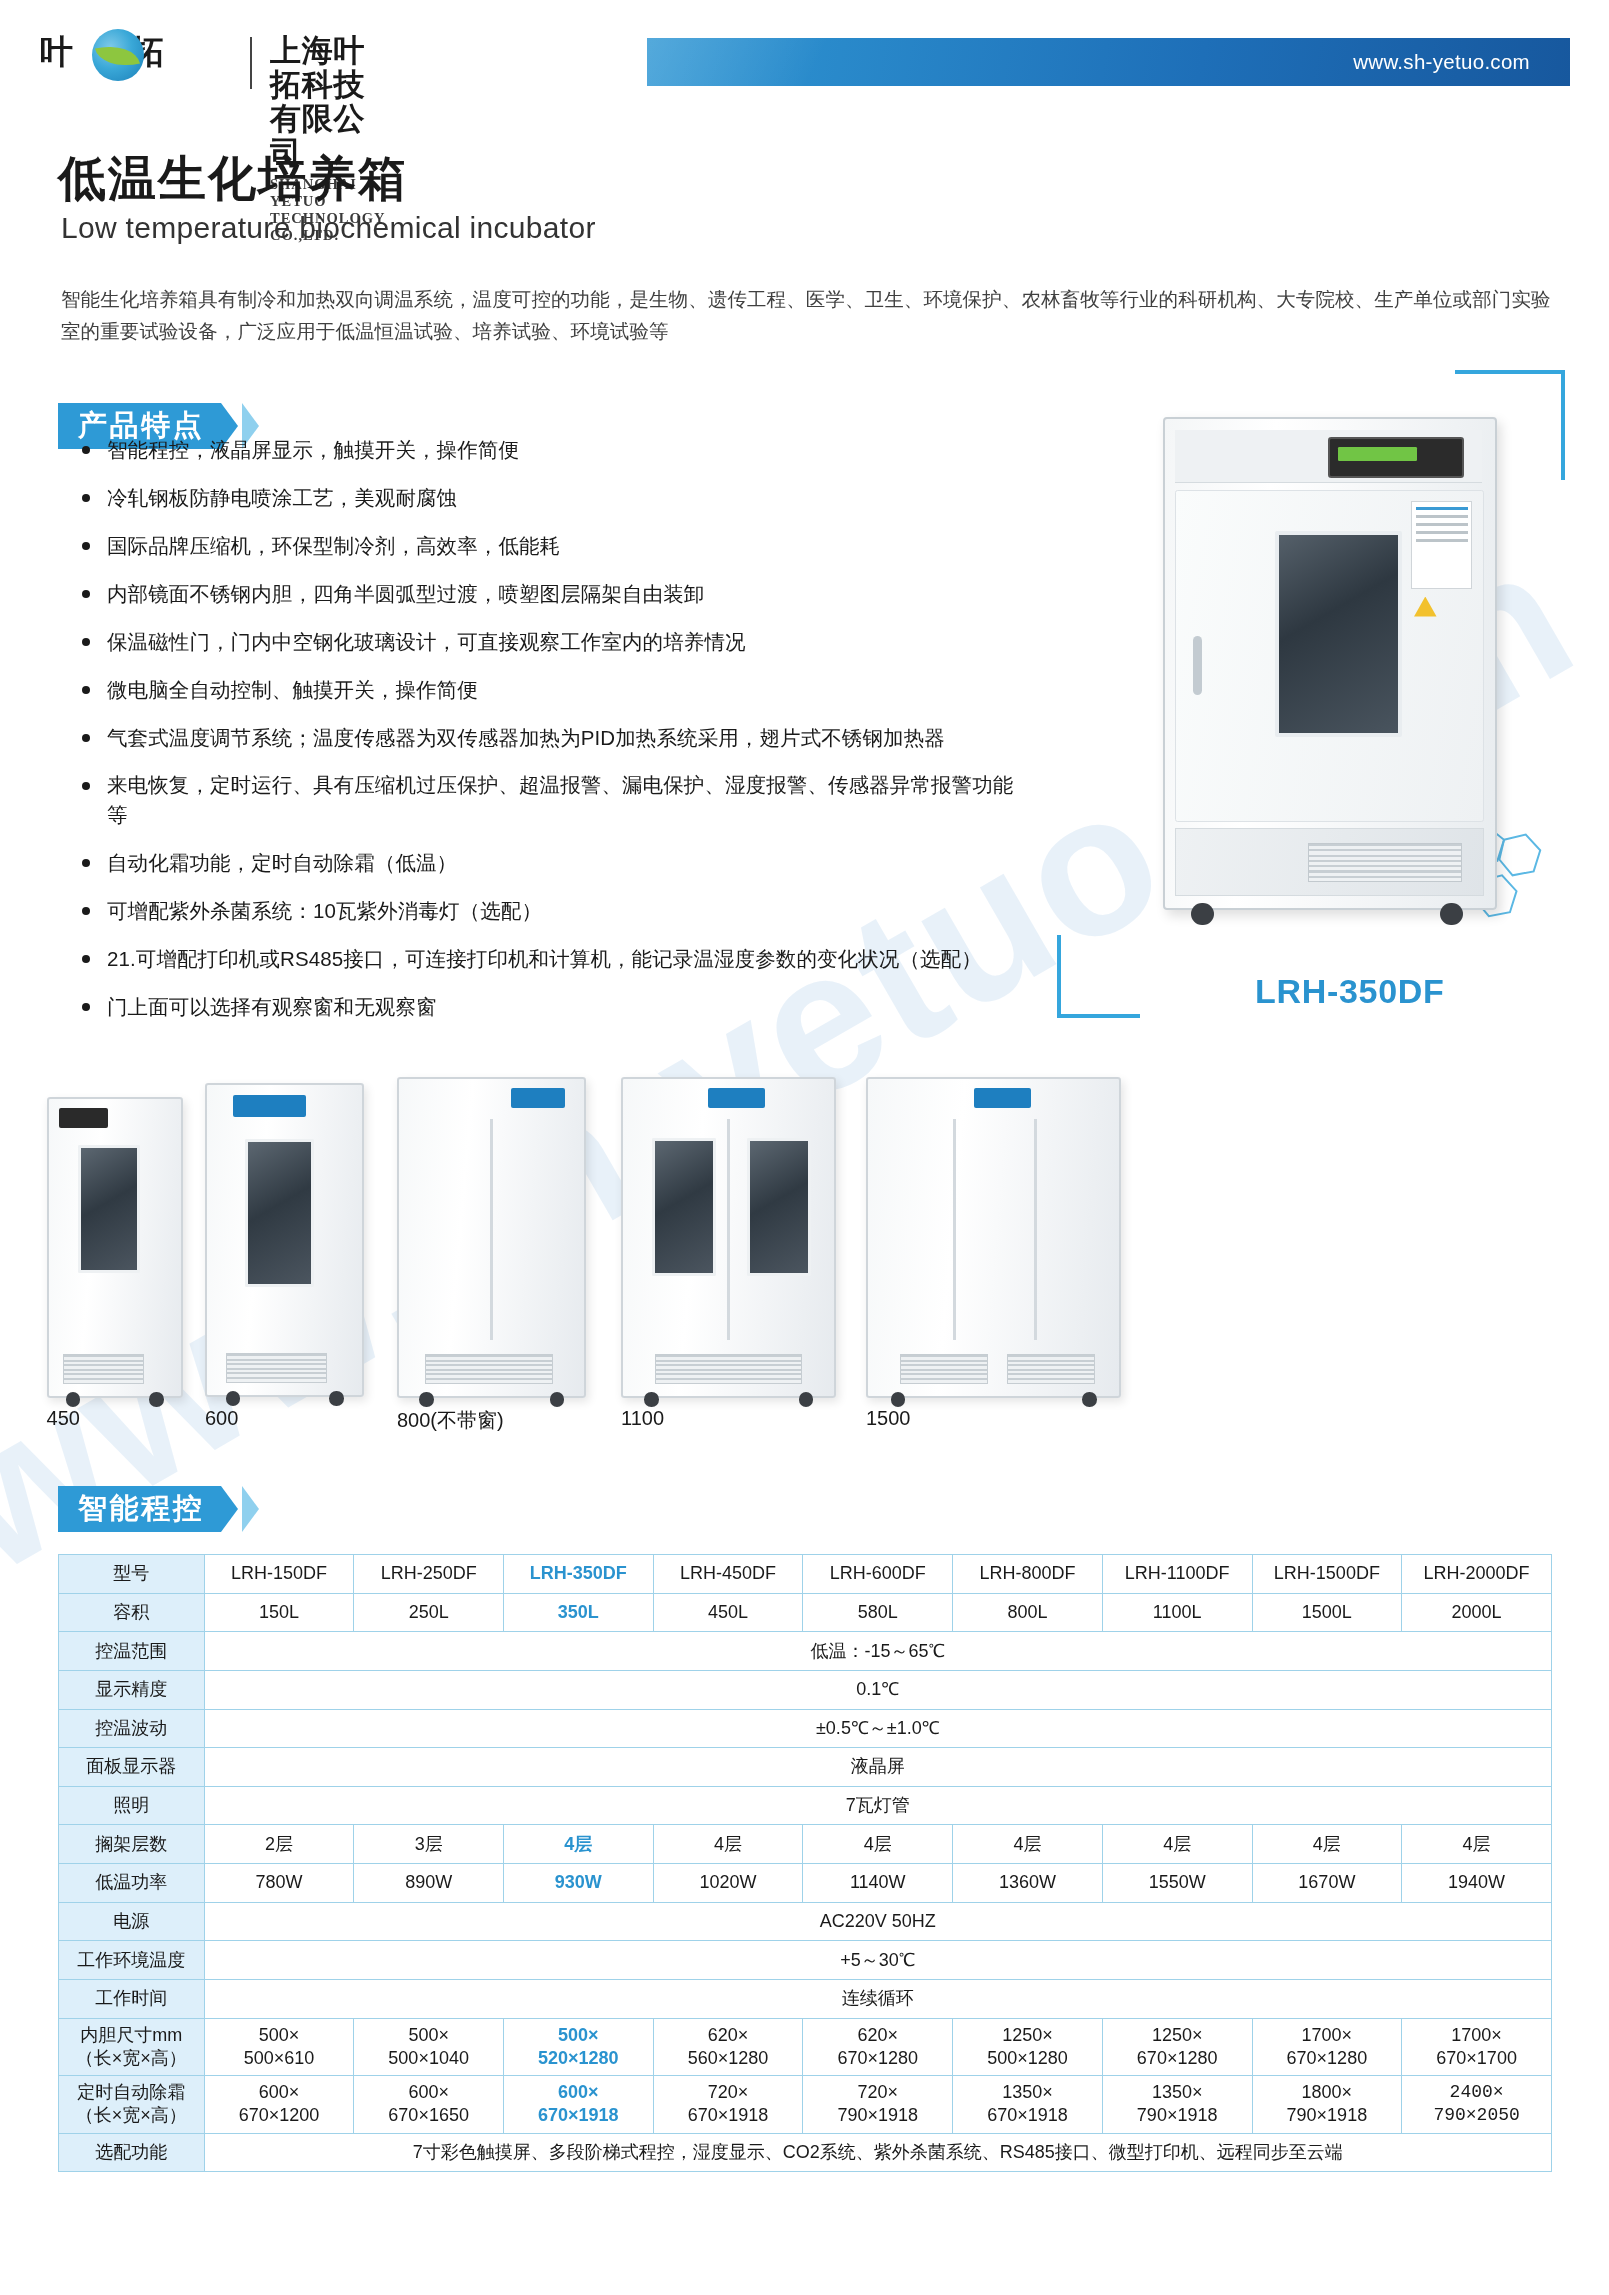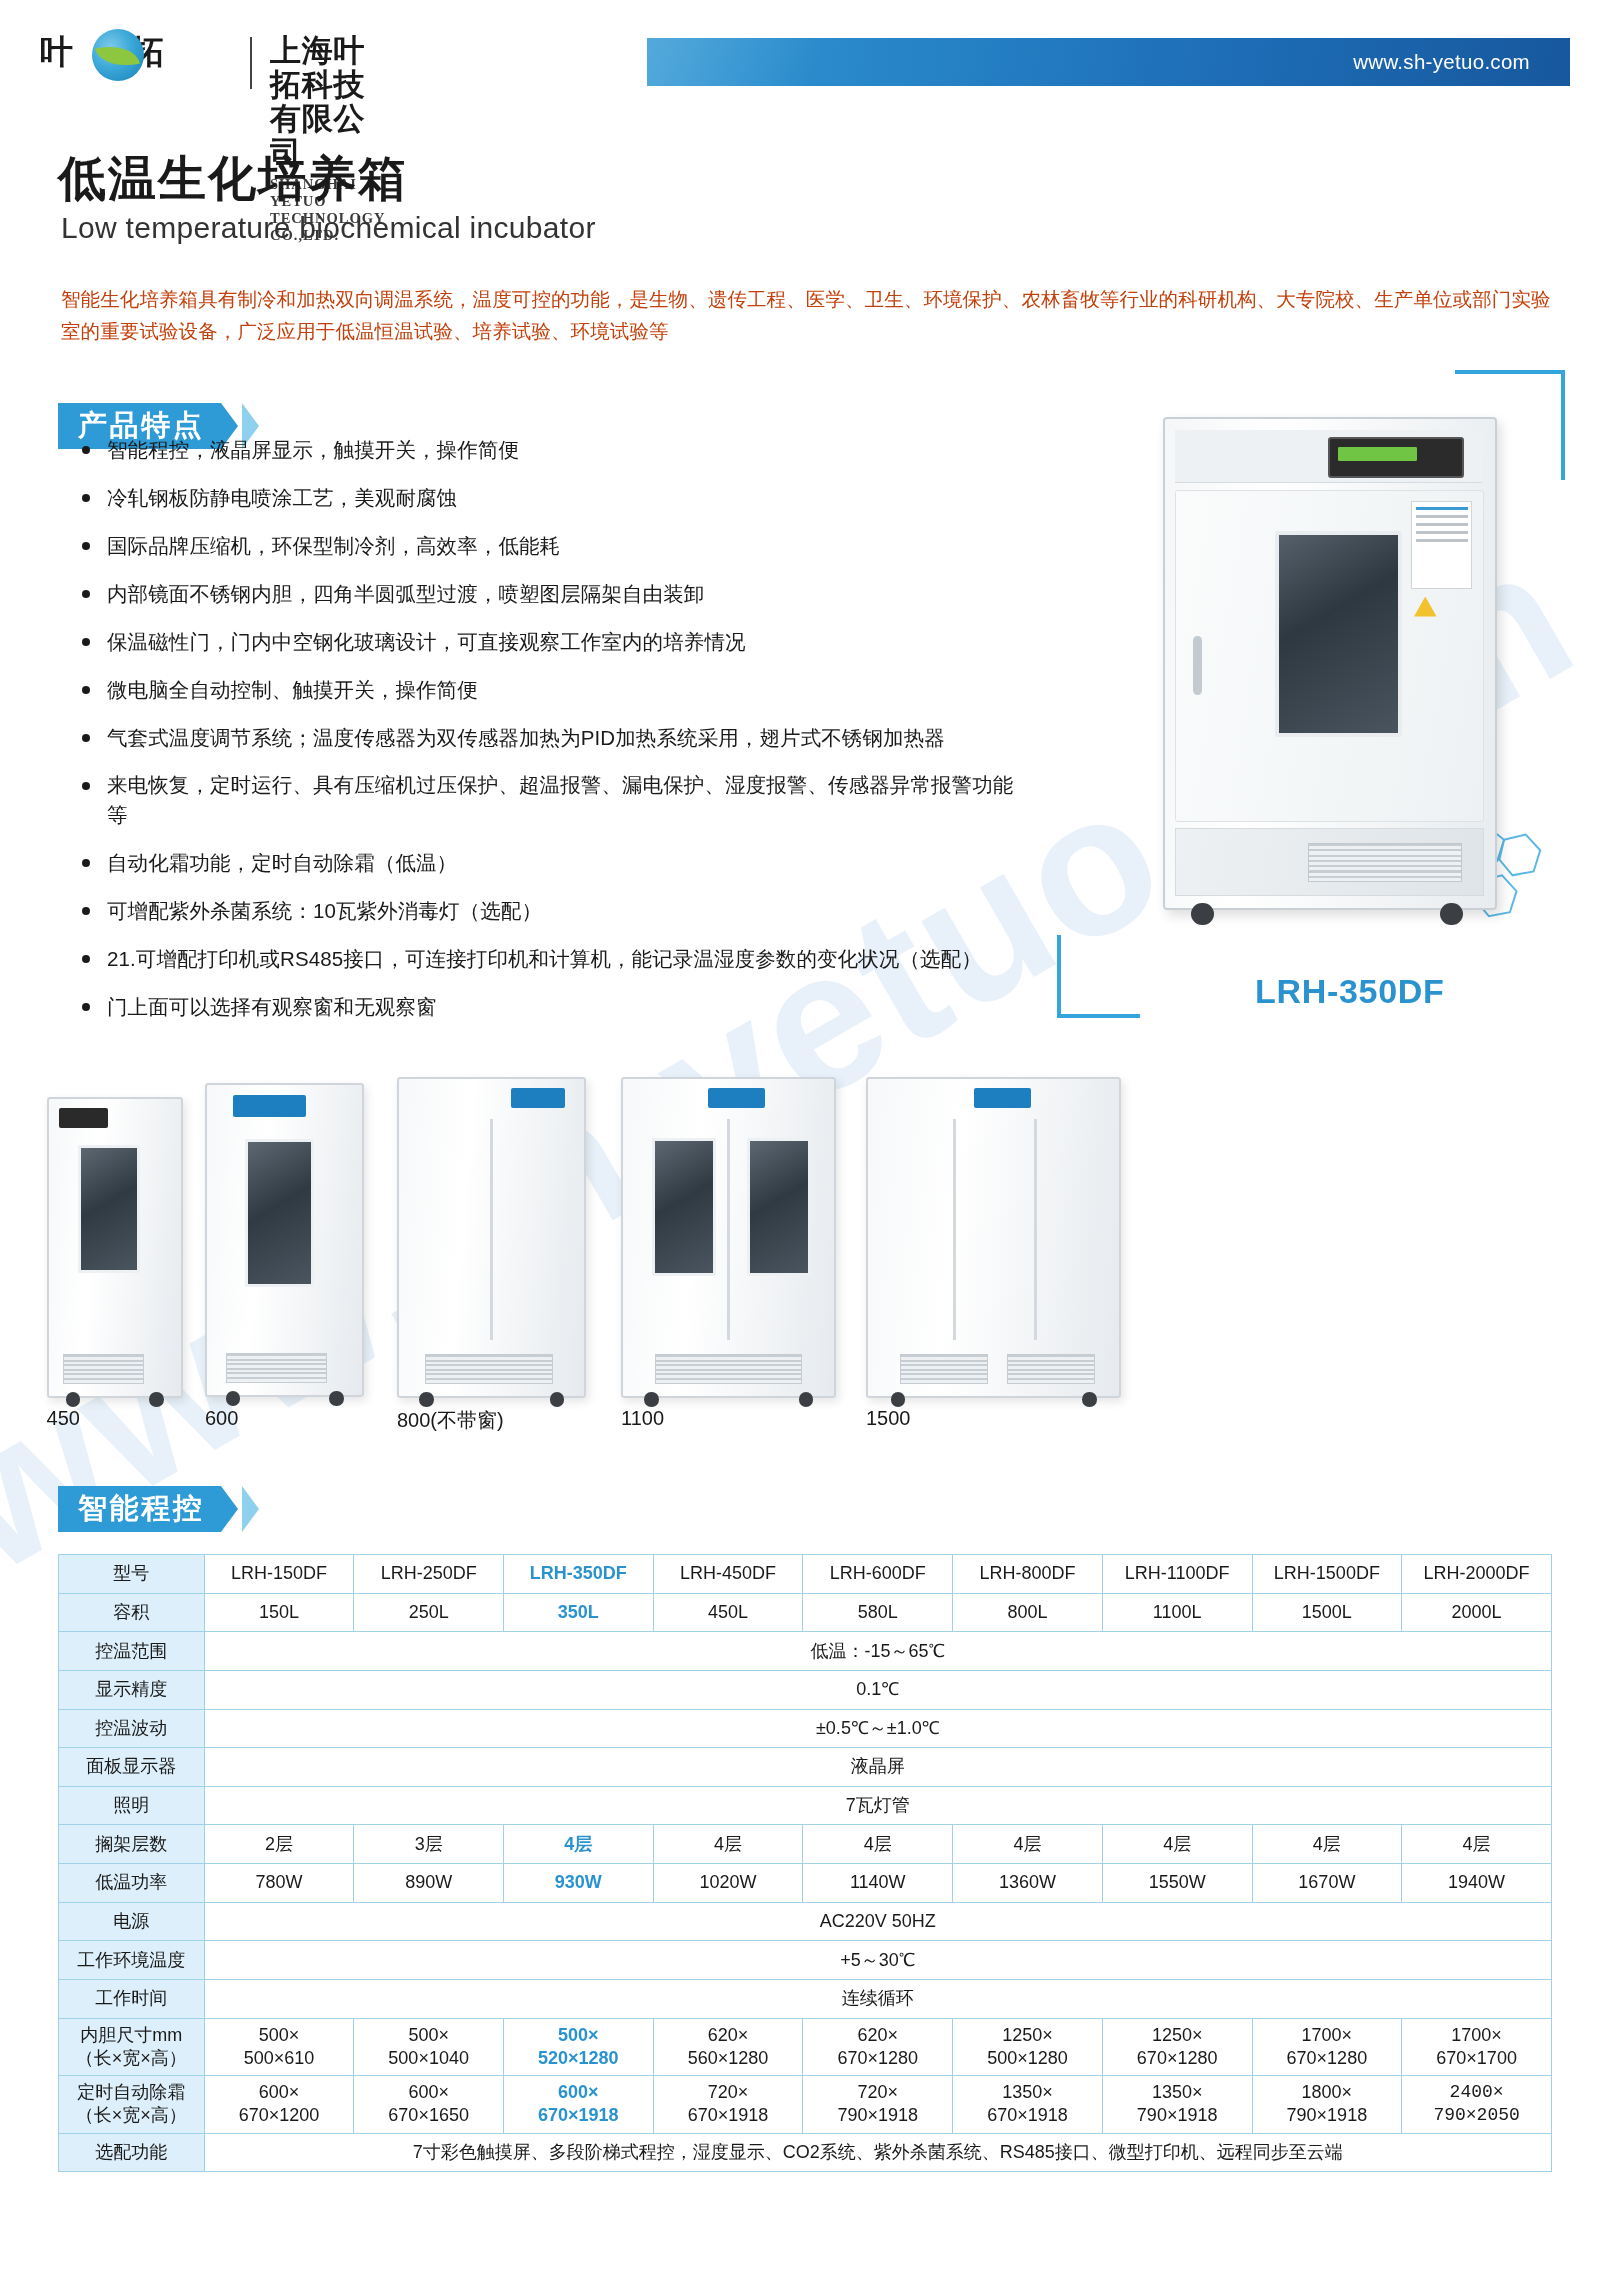--- a/index.html
+++ b/index.html
@@ -160,21 +160,21 @@
     color: #333;
     letter-spacing: 0.3px;
   }
   .intro {
     position: absolute;
     left: 61px;
     top: 284px;
     width: 1494px;
     font-size: 19.5px;
     line-height: 1.62;
-    color: #c2410c;
+    color: #404040;
     letter-spacing: 0.1px;
   }
 
   
   .sec-banner {
     position: absolute;
     height: 46px;
     display: flex;
     align-items: center;
   }

